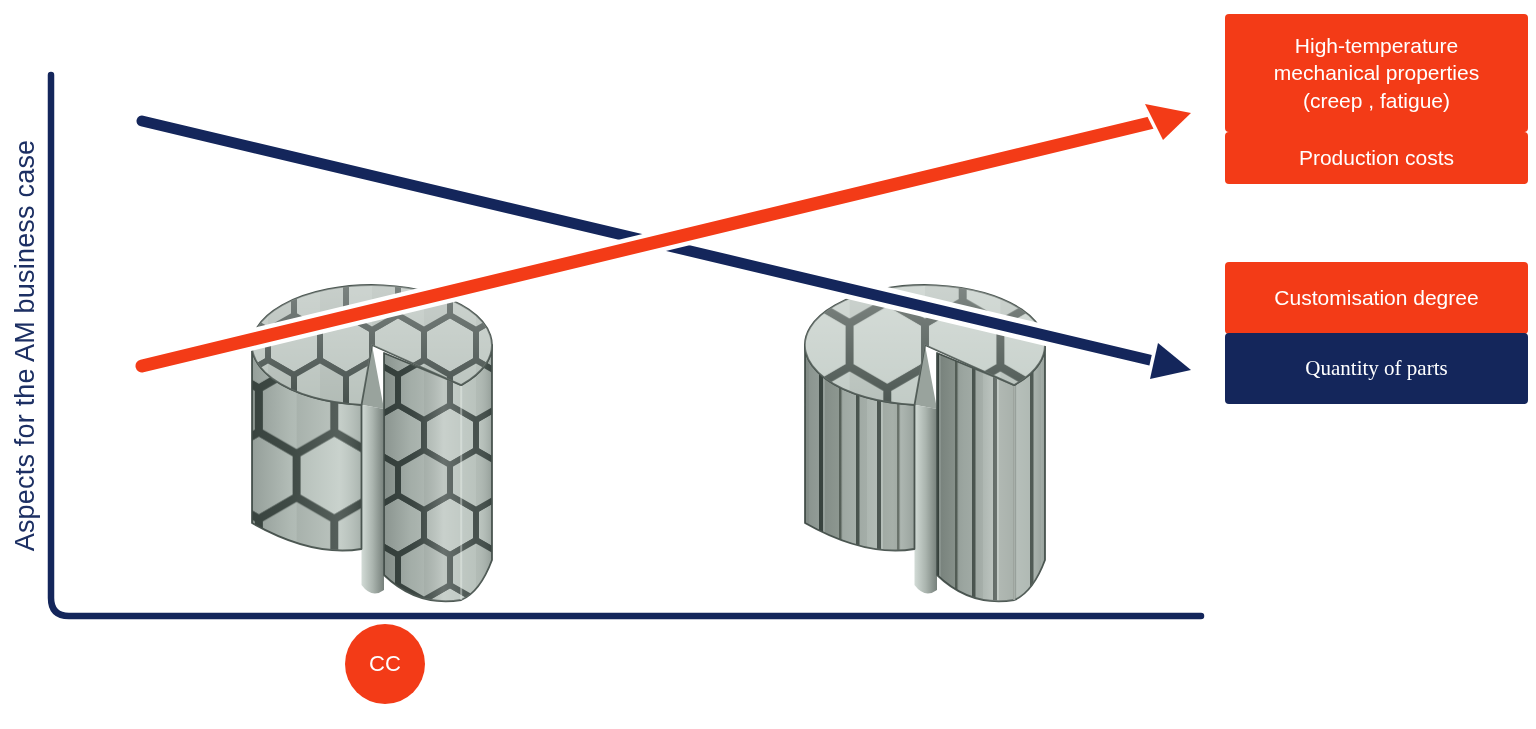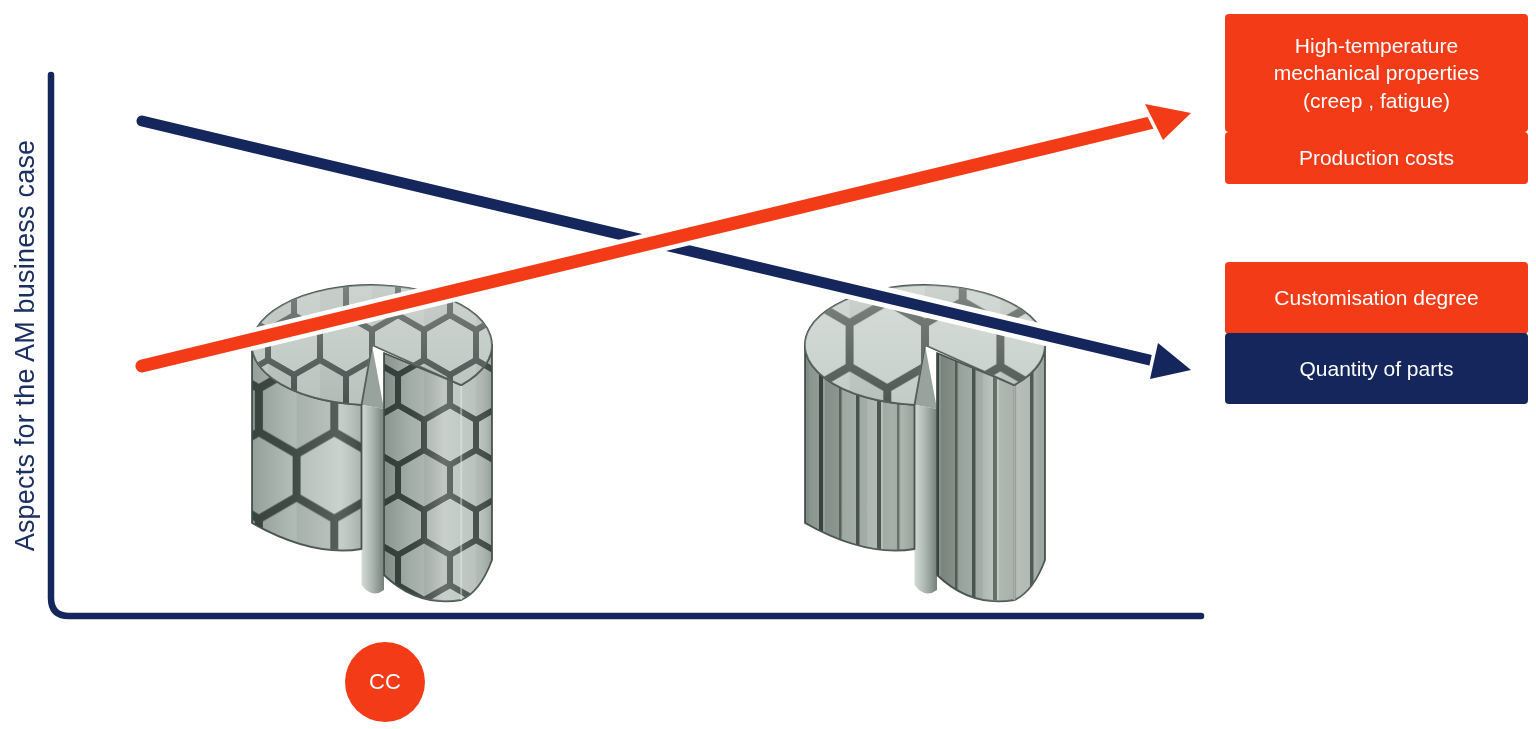--- a/index.html
+++ b/index.html
@@ -22,29 +22,29 @@
     position:absolute;left:1225px;width:303px;
     display:flex;align-items:center;justify-content:center;
     border-radius:4px;color:#ffffff;font-size:21px;line-height:1.3;
     text-align:center;white-space:pre-line;padding:0 25px;box-sizing:border-box;
   }
   .lg-red{background:#f33b17;}
   .lg-navy{background:#14265b;}
   .b1{top:14px;height:118px;}
   .b2{top:132px;height:52px;}
   .b3{top:241px;height:72px;margin-top:21px;}
-  .b4{top:333px;height:71px;}
+  .b4{top:333px;height:71px;font-family:Liberation Serif, serif;}
   .b5{top:427px;height:71px;}
   
   .marker{
     position:absolute;width:80px;height:80px;border-radius:50%;
     background:#f33b17;color:#ffffff;font-size:22px;
     display:flex;align-items:center;justify-content:center;
   }
-  .m-cc{left:345px;top:642px;}
+  .m-cc{left:345px;top:624px;}
   .m-ds{left:896px;top:634px;}
 </style>
 </head>
 <body>
 
 <div class="stage">
 
   <svg width="1536" height="729" viewBox="0 0 1536 729">
     <defs>
       <pattern id="grainS" width="52" height="90" patternUnits="userSpaceOnUse">

